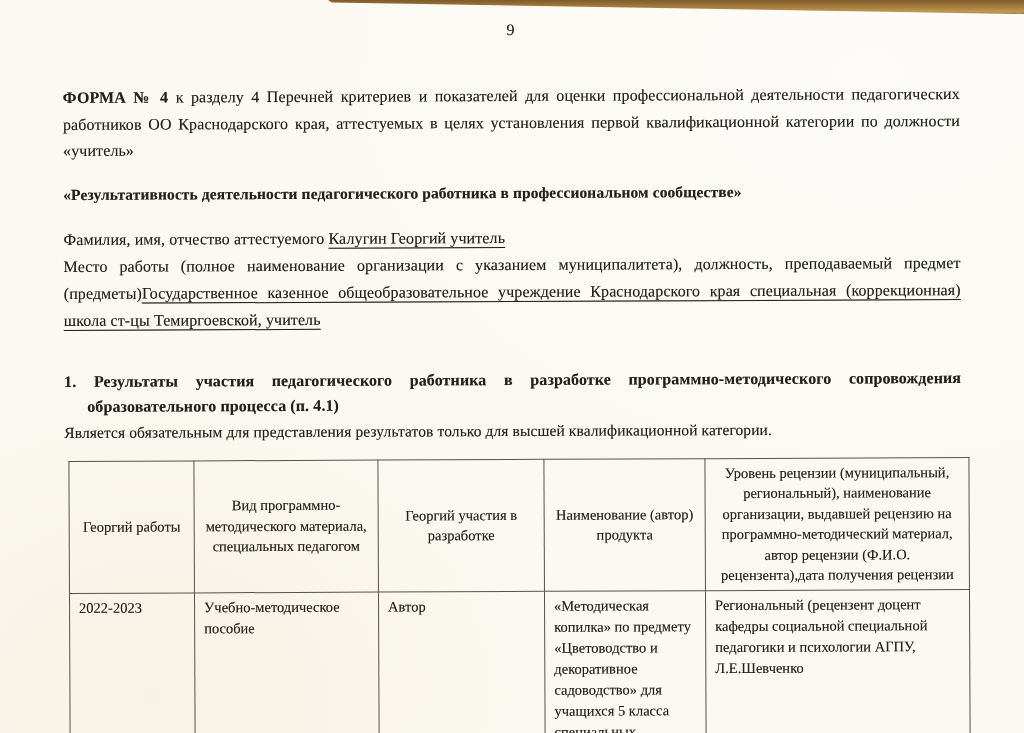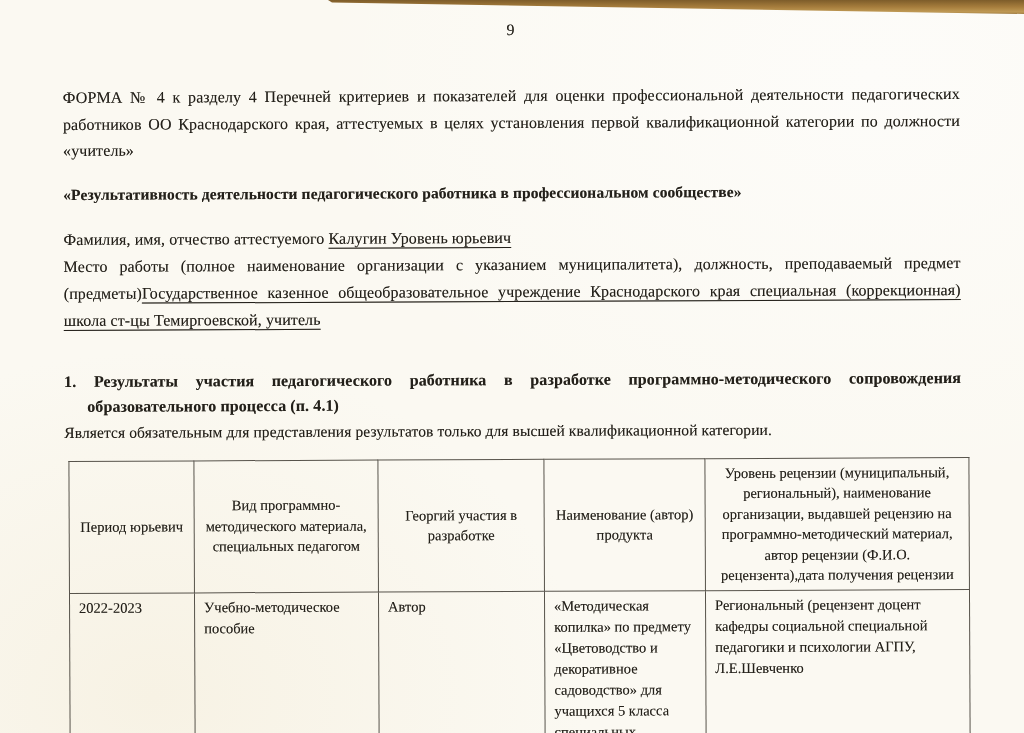--- a/index.html
+++ b/index.html
@@ -44,21 +44,21 @@
     padding: 0 63px 0 64px;
   }
   p { margin: 0; }
   .intro {
     margin-top: 44px;
     font-size: 16px;
     line-height: 26.5px;
     text-align: justify;
     letter-spacing: 0.1px;
   }
-  .intro .form-label { font-weight: normal; }
+  .intro .form-label { font-weight: bold; }
   .doc-title {
     margin-top: 21px;
     font-size: 15.5px;
     font-weight: bold;
     letter-spacing: 0.1px;
   }
   .bio {
     margin-top: 22px;
     font-size: 16px;
     line-height: 27px;
@@ -125,39 +125,39 @@
 
 <div class="sheet">
   <div class="page-number">9</div>
 
   <div class="content">
 
     <p class="intro"><span class="form-label">ФОРМА № 4</span><span> к разделу 4 Перечней критериев и показателей для оценки профессиональной деятельности педагогических работников ОО Краснодарского края, аттестуемых в целях установления первой квалификационной категории по должности «учитель»</span></p>
 
     <p class="doc-title">«Результативность деятельности педагогического работника в профессиональном сообществе»</p>
 
-    <p class="bio"><span>Фамилия, имя, отчество аттестуемого </span><span class="u">Калугин Уровень юрьевич</span></p>
+    <p class="bio"><span>Фамилия, имя, отчество аттестуемого </span><span class="u">Калугин Георгий учитель</span></p>
 
     <p class="bio workplace"><span>Место работы (полное наименование организации с указанием муниципалитета), должность, преподаваемый предмет (предметы)</span><span class="u">Государственное казенное общеобразовательное учреждение Краснодарского края специальная (коррекционная) школа ст-цы Темиргоевской, учитель</span></p>
 
     <p class="section-heading">1. Результаты участия педагогического работника в разработке программно-методического сопровождения образовательного процесса (п. 4.1)</p>
 
     <p class="section-note">Является обязательным для представления результатов только для высшей квалификационной категории.</p>
 
     <table class="results">
       <colgroup>
         <col class="c1">
           <col class="c2">
           <col class="c3">
           <col class="c4">
           <col class="c5">
       </colgroup>
       <thead>
         <tr>
-          <th>Период юрьевич</th>
+          <th>Георгий работы</th>
           <th>Вид программно-методического материала, специальных педагогом</th>
           <th>Георгий участия в разработке</th>
           <th>Наименование (автор) продукта</th>
           <th>Уровень рецензии (муниципальный, региональный), наименование организации, выдавшей рецензию на программно-методический материал, автор рецензии (Ф.И.О. рецензента),дата получения рецензии</th>
         </tr>
       </thead>
       <tbody>
         <tr>
           <td>2022-2023</td>
           <td>Учебно-методическое пособие</td>

